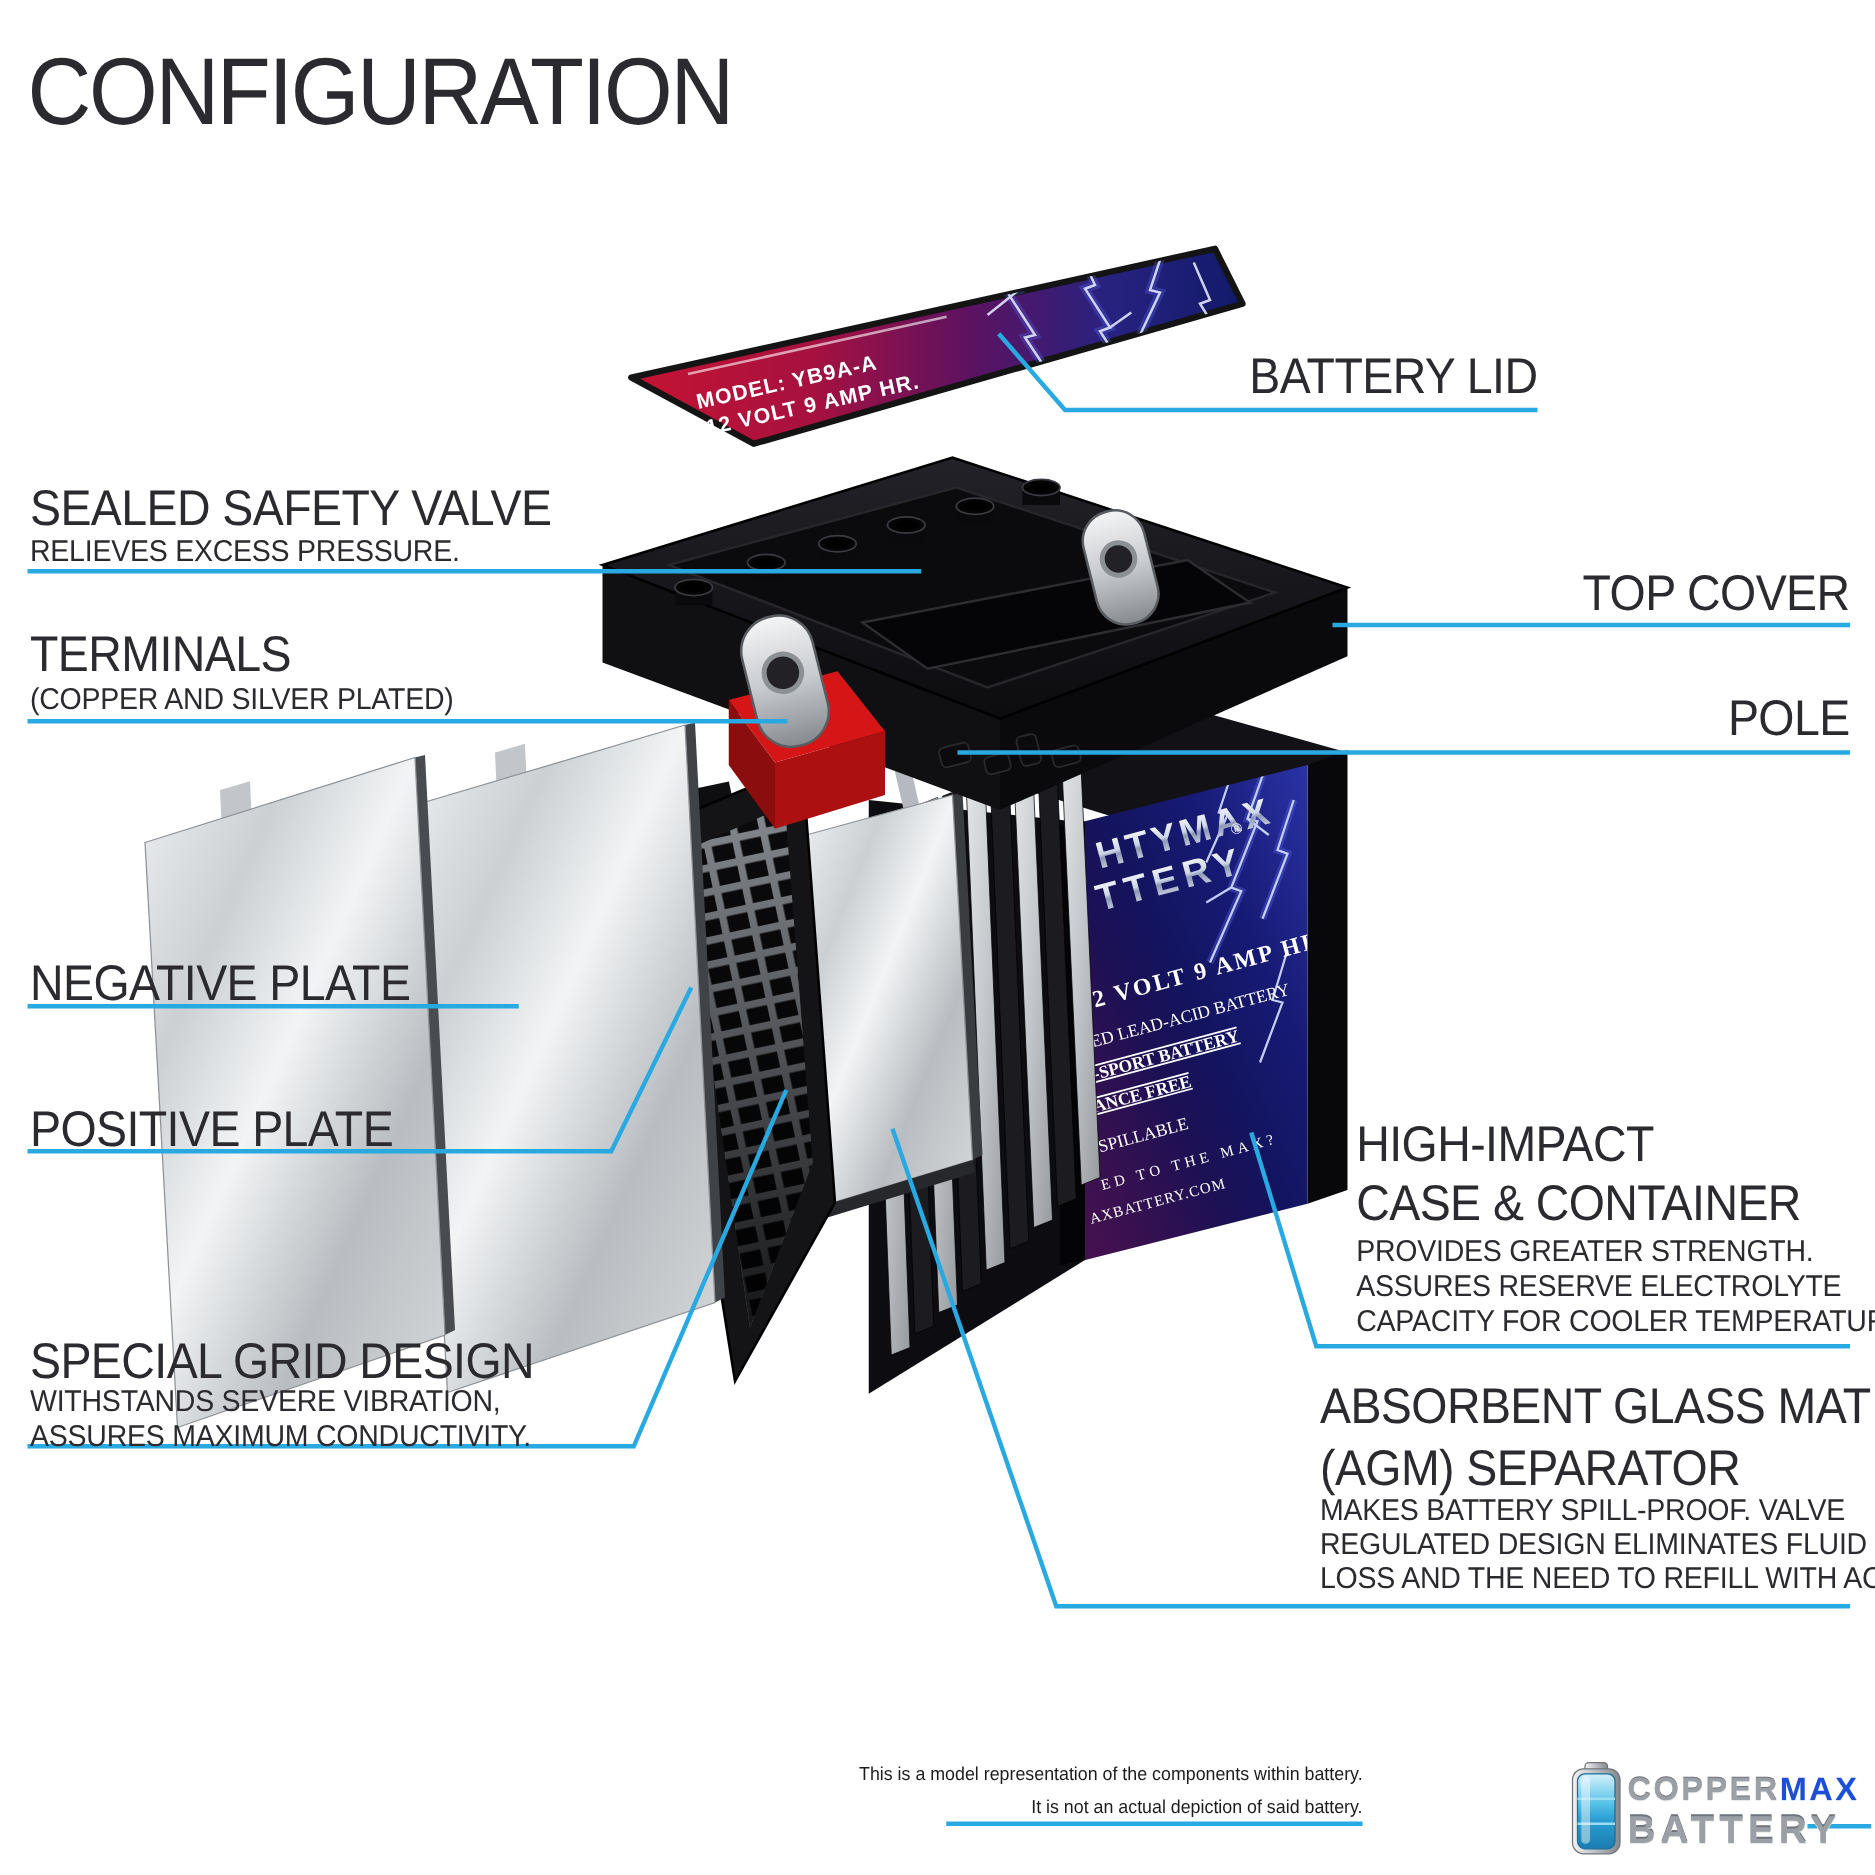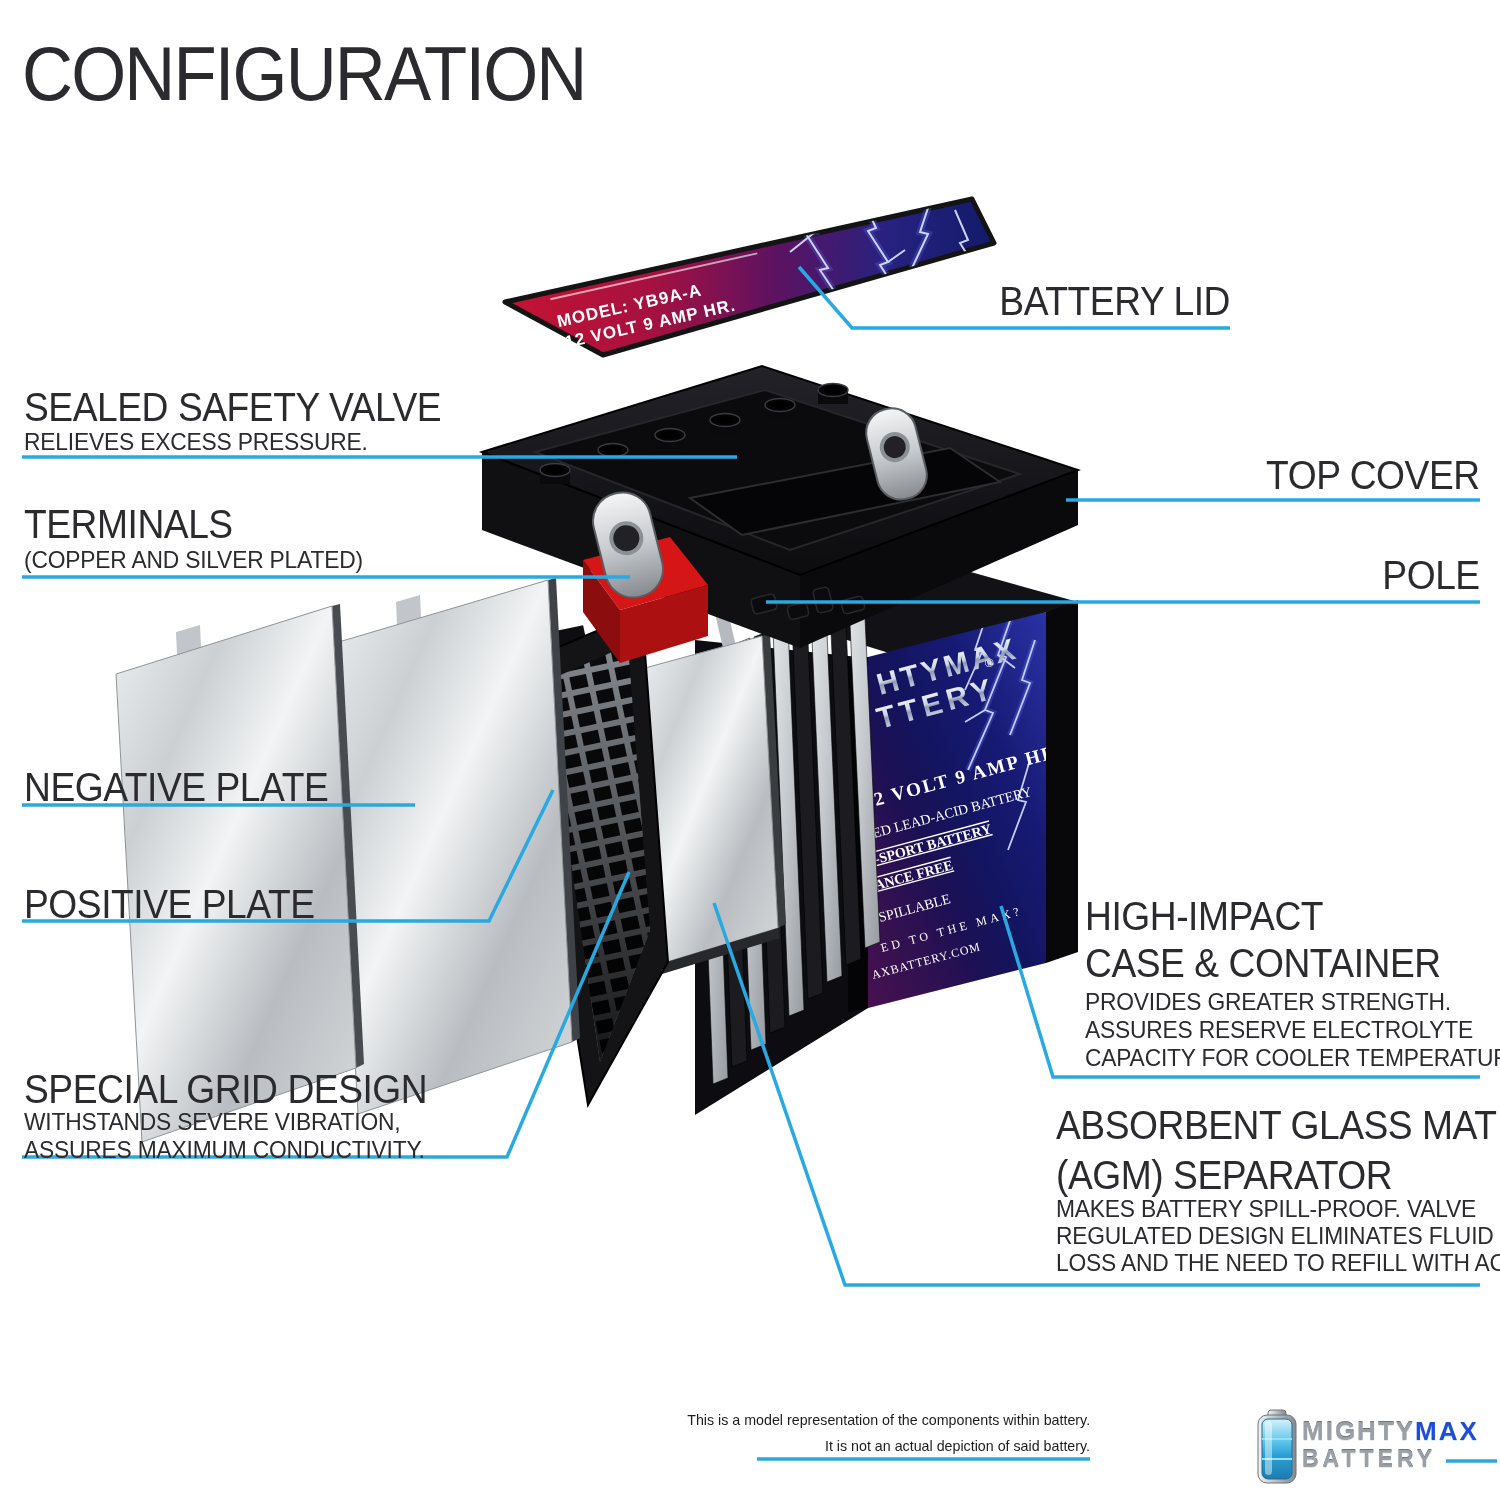--- a/index.html
+++ b/index.html
@@ -317,16 +317,16 @@
           <stop offset="1" stop-color="#84888d"></stop>
       </linearGradient>
     </defs>
     <rect x="12" y="1" width="18" height="8" rx="3" fill="url(#shell)" stroke="#6f747a"></rect>
     <rect x="2" y="6" width="38" height="68" rx="9" fill="url(#shell)" stroke="#6f747a"></rect>
     <rect x="6" y="10" width="30" height="60" rx="6" fill="url(#blueBody)" stroke="#1a6e9c"></rect>
     <line x1="6" y1="30" x2="36" y2="30" stroke="#9adcf2" stroke-width="2"></line>
     <line x1="6" y1="50" x2="36" y2="50" stroke="#9adcf2" stroke-width="2"></line>
     <rect x="9" y="12" width="7" height="54" rx="3.5" fill="#ffffff" opacity="0.45"></rect>
   </svg>
-  <div class="brandline" style="left:1302px;top:1416px;font-size:26px"><span class="brand-gray">MIGHTY</span><span class="brand-blue">MAX</span></div>
-  <div class="brandline brand-gray" style="left:1302px;top:1446px;font-size:23px;letter-spacing:4px">BATTERY</div>
+  <div class="brandline" style="left:1302px;top:1416px;font-size:26px"><span class="brand-gray">COPPER</span><span class="brand-blue">MAX</span></div>
+  <div class="brandline brand-gray" style="left:1302px;top:1446px;font-size:31px;letter-spacing:4px">BATTERY</div>
 
 </div>
 
 </body></html>

